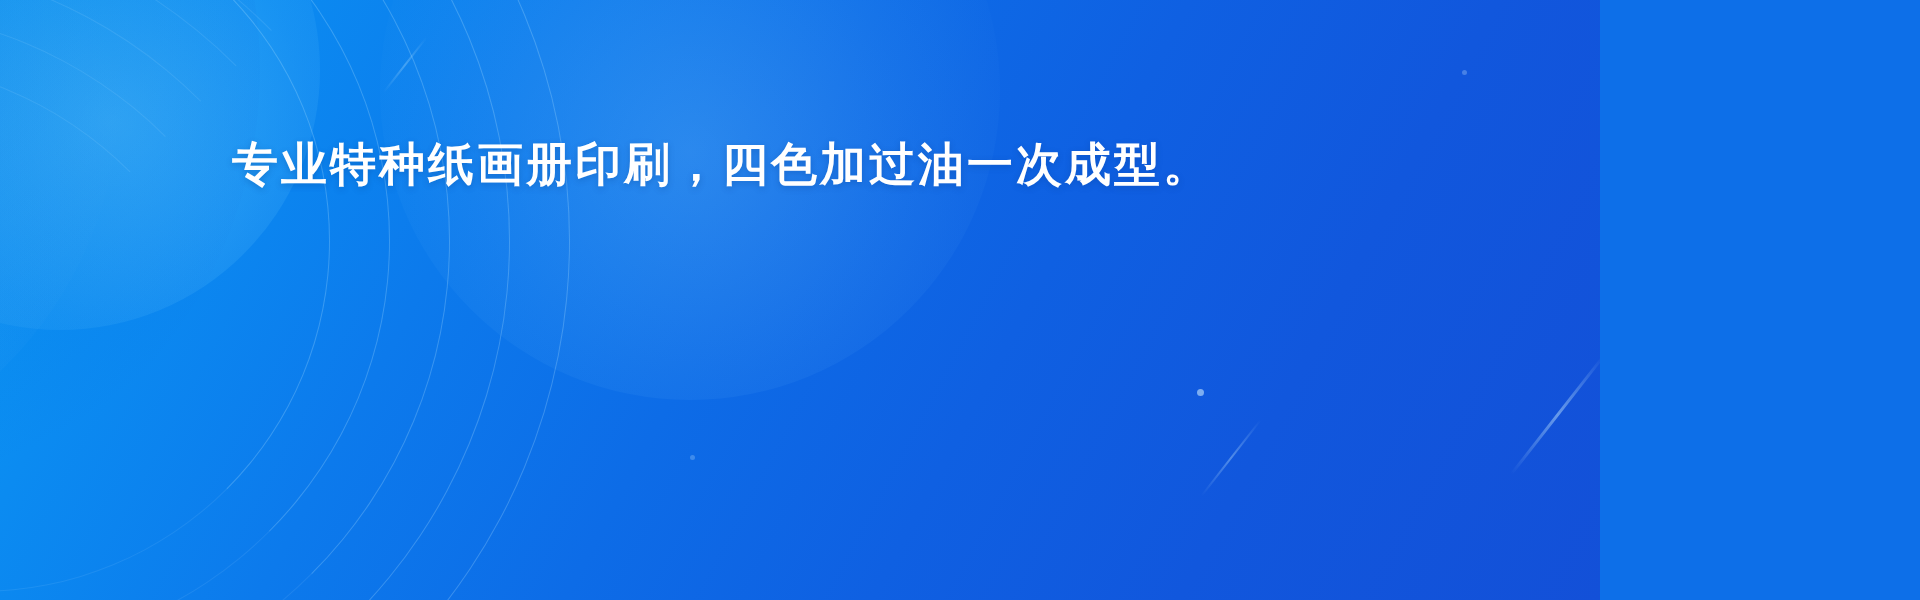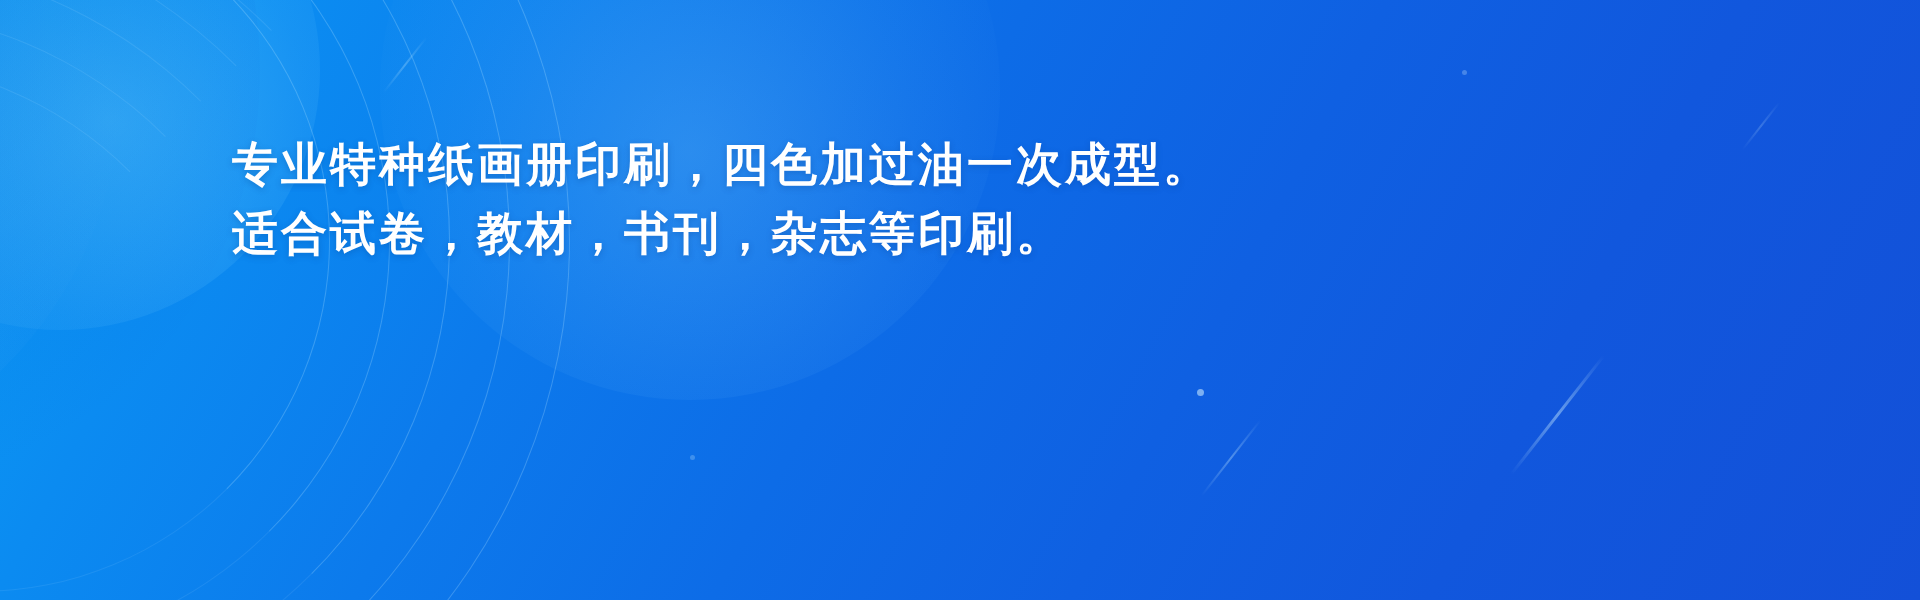--- a/index.html
+++ b/index.html
@@ -3,21 +3,21 @@
 <meta charset="utf-8">
 <title>Banner</title>
 <style>
   html, body {
     margin: 0;
     padding: 0;
     background: #0d6fe8;
   }
   #banner {
     position: relative;
-    width: 1920px;
+    width: 1600px;
     height: 600px;
     overflow: hidden;
     font-family: "DejaVu Sans", sans-serif;
     background: linear-gradient(118deg,
         #0a9df5 0%,
         #0b8bf1 14%,
         #0c7aec 30%,
         #0d6ce7 46%,
         #0f60e2 62%,
         #1157dd 78%,
@@ -156,16 +156,15 @@
     <div class="streak" style="width:2px;height:70px;left:404px;top:30px;opacity:.6;"></div>
     <div class="streak" style="width:2px;height:60px;left:1760px;top:96px;opacity:.45;"></div>
 
     <div class="dot" style="width:7px;height:7px;left:1197px;top:389px;"></div>
     <div class="dot" style="width:5px;height:5px;left:1462px;top:70px;opacity:.5;"></div>
     <div class="dot" style="width:5px;height:5px;left:690px;top:455px;opacity:.45;"></div>
   </div>
 
   <div id="copy">
     <div class="line">专业特种纸画册印刷，四色加过油一次成型。</div>
-    <div class="line">适合试卷，教材，书刊，杂志等印刷。</div>
   </div>
 
 </div>
 
 </body></html>

